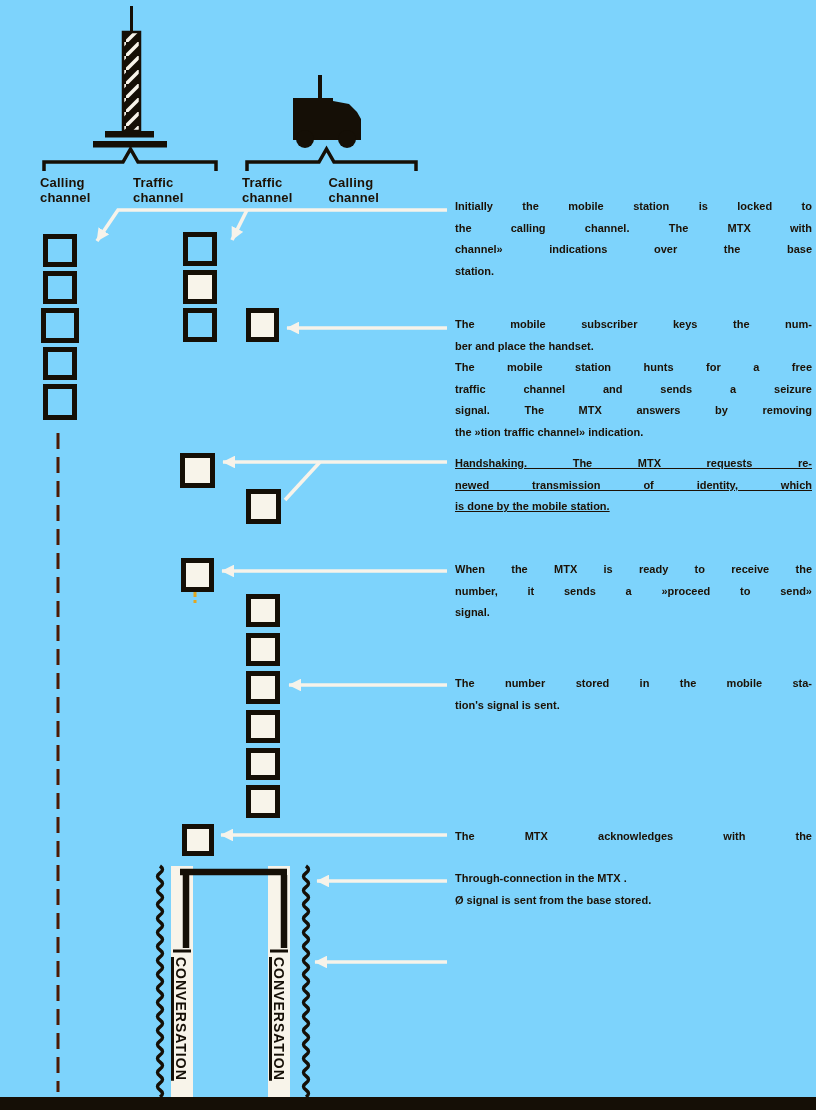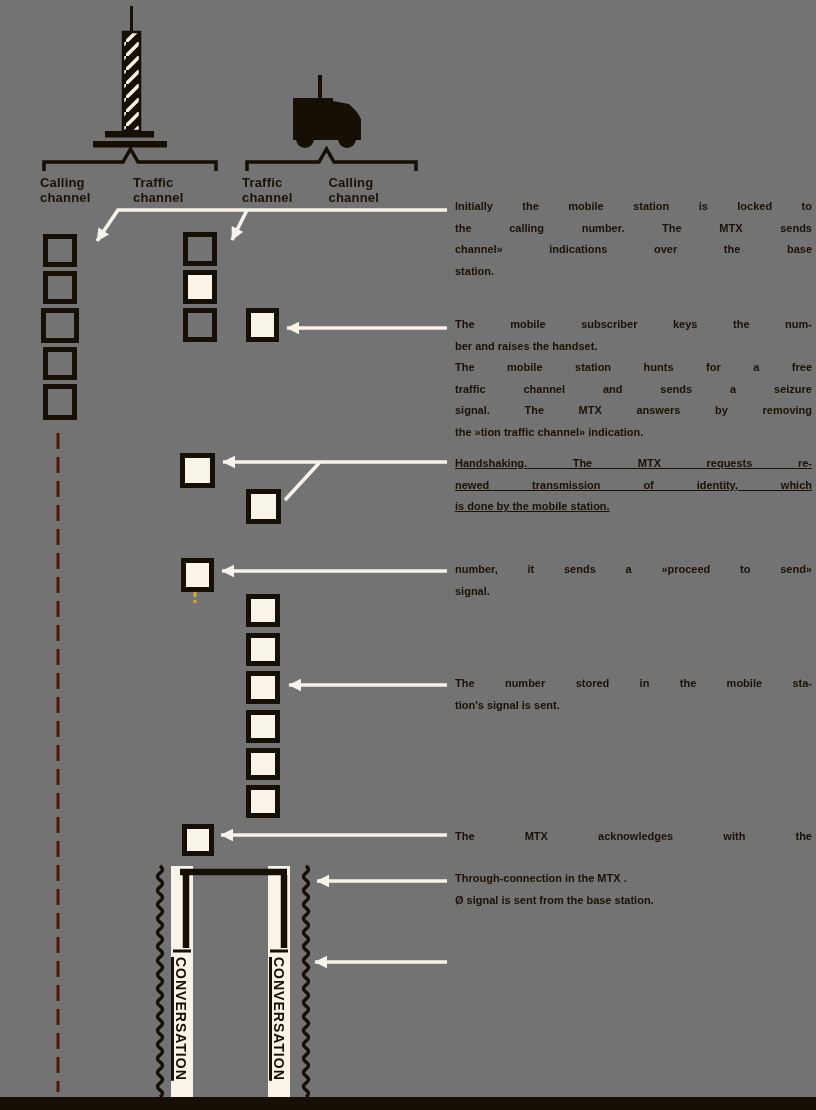--- a/index.html
+++ b/index.html
@@ -1,18 +1,18 @@
 <!DOCTYPE html>
 <html><head>
 <meta charset="utf-8">
 <style>
   html,body{margin:0;padding:0;}
   .page{
     position:relative; width:816px; height:1110px; overflow:hidden;
-    background:#737373;
+    background:#7dd3fc;
     font-family:"Liberation Sans", sans-serif;
   }
   .layer{position:absolute;left:0;top:0;}
   .sq{position:absolute;border:5px solid #150f06;box-sizing:border-box;background:transparent;}
   .sq.white{background:#f8f4ea;}
   .chan-row{position:absolute;display:flex;justify-content:space-between;
     font-size:13px;font-weight:700;color:#1c1105;letter-spacing:0.2px;}
   .tb{position:absolute;left:455px;width:357px;font-size:11px;line-height:21.6px;
     font-weight:700;color:#1c1105;}
   .tb .line{white-space:normal;}
@@ -118,56 +118,57 @@
     <span>Calling channel</span>
     <span>Traffic channel</span>
   </div>
   <div class="chan-row" style="left:242px;top:175px;width:177px;">
     <span>Traffic channel</span>
     <span>Calling channel</span>
   </div>
 
   <div class="tb" style="top:196px;">
     <div class="line j">Initially the mobile station is locked to</div>
-    <div class="line j">the calling number. The MTX sends</div>
+    <div class="line j">the calling channel. The MTX with</div>
     <div class="line j">channel» indications over the base</div>
     <div class="line">station.</div>
   </div>
 
   <div class="tb" style="top:314px;">
     <div class="line j">The mobile subscriber keys the num-</div>
-    <div class="line">ber and raises the handset.</div>
+    <div class="line">ber and place the handset.</div>
     <div class="line j">The mobile station hunts for a free</div>
     <div class="line j">traffic channel and sends a seizure</div>
     <div class="line j">signal. The MTX answers by removing</div>
     <div class="line">the »tion traffic channel» indication.</div>
   </div>
 
   <div class="tb" style="top:453px;text-decoration:underline;">
     <div class="line j">Handshaking. The MTX requests re-</div>
     <div class="line j">newed transmission of identity, which</div>
     <div class="line">is done by the mobile station.</div>
   </div>
 
   <div class="tb" style="top:559px;">
+    <div class="line j">When the MTX is ready to receive the</div>
     <div class="line j">number, it sends a »proceed to send»</div>
     <div class="line">signal.</div>
   </div>
 
   <div class="tb" style="top:673px;">
     <div class="line j">The number stored in the mobile sta-</div>
     <div class="line">tion's signal is sent.</div>
   </div>
 
   <div class="tb" style="top:826px;">
     <div class="line j">The MTX acknowledges with the</div>
   </div>
 
   <div class="tb" style="top:868px;">
     <div class="line">Through-connection in the MTX .</div>
-    <div class="line">Ø signal is sent from the base station.</div>
+    <div class="line">Ø signal is sent from the base stored.</div>
   </div>
 
 
   <span class="vlabel" style="left:189px;top:957px;">CONVERSATION</span>
   <span class="vlabel" style="left:287px;top:957px;">CONVERSATION</span>
 
 </div>
 
 </body></html>

